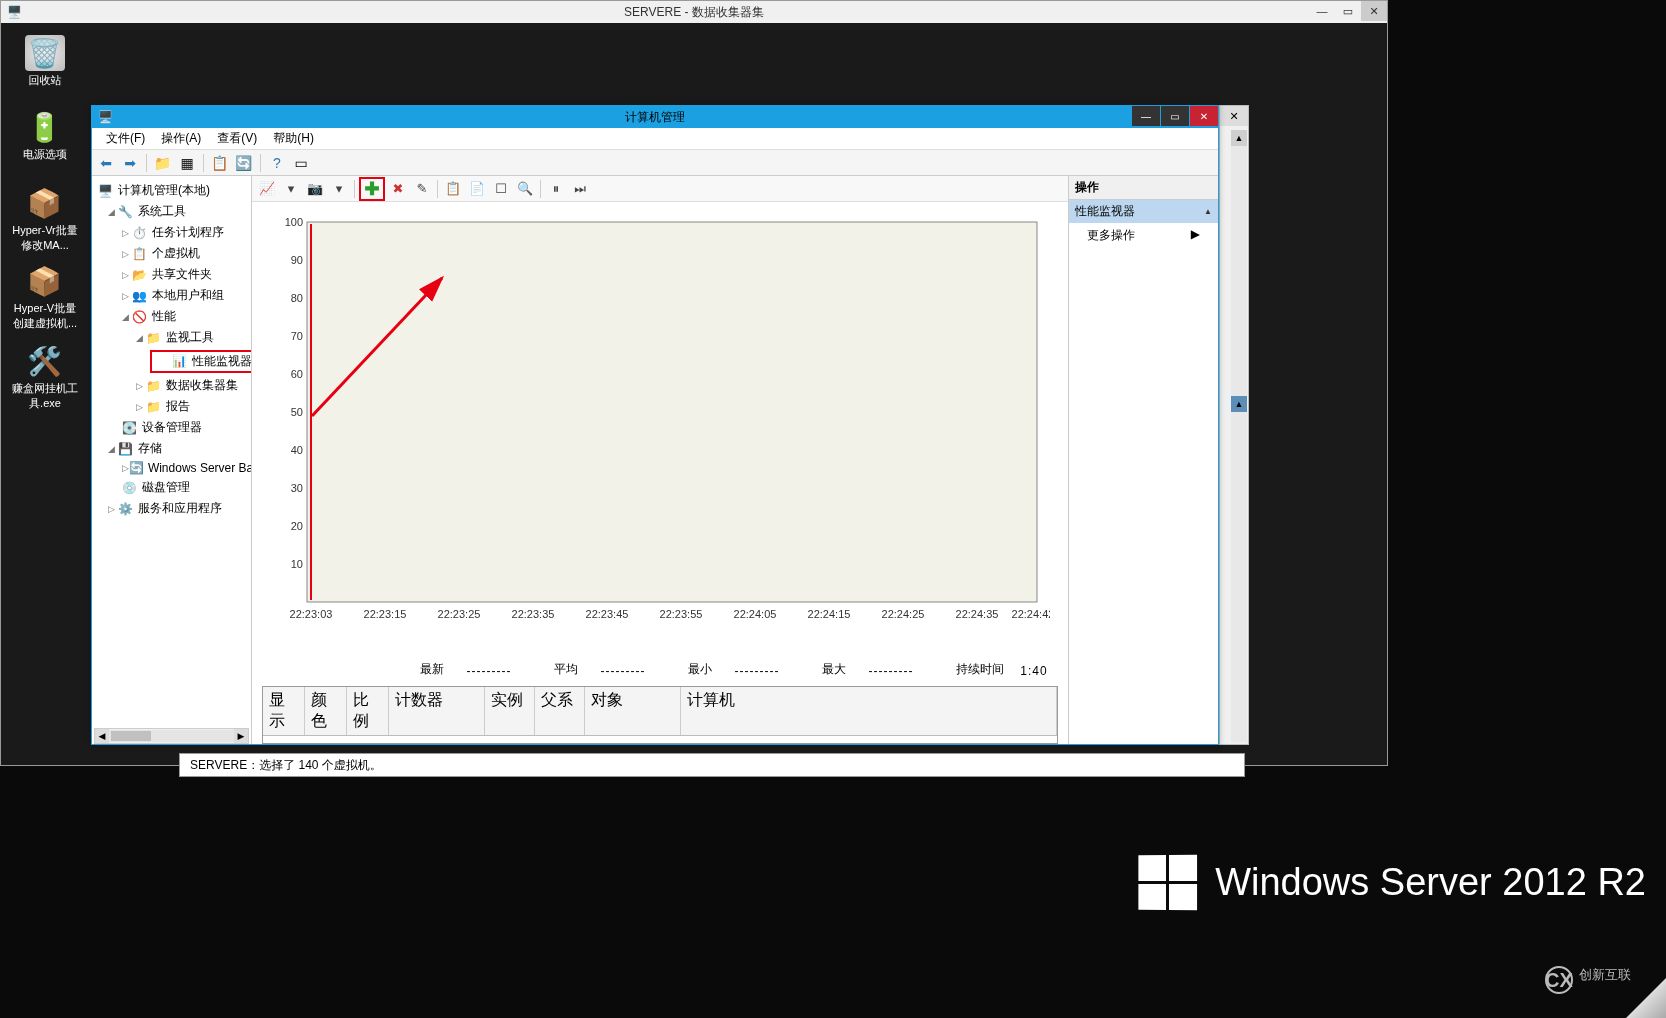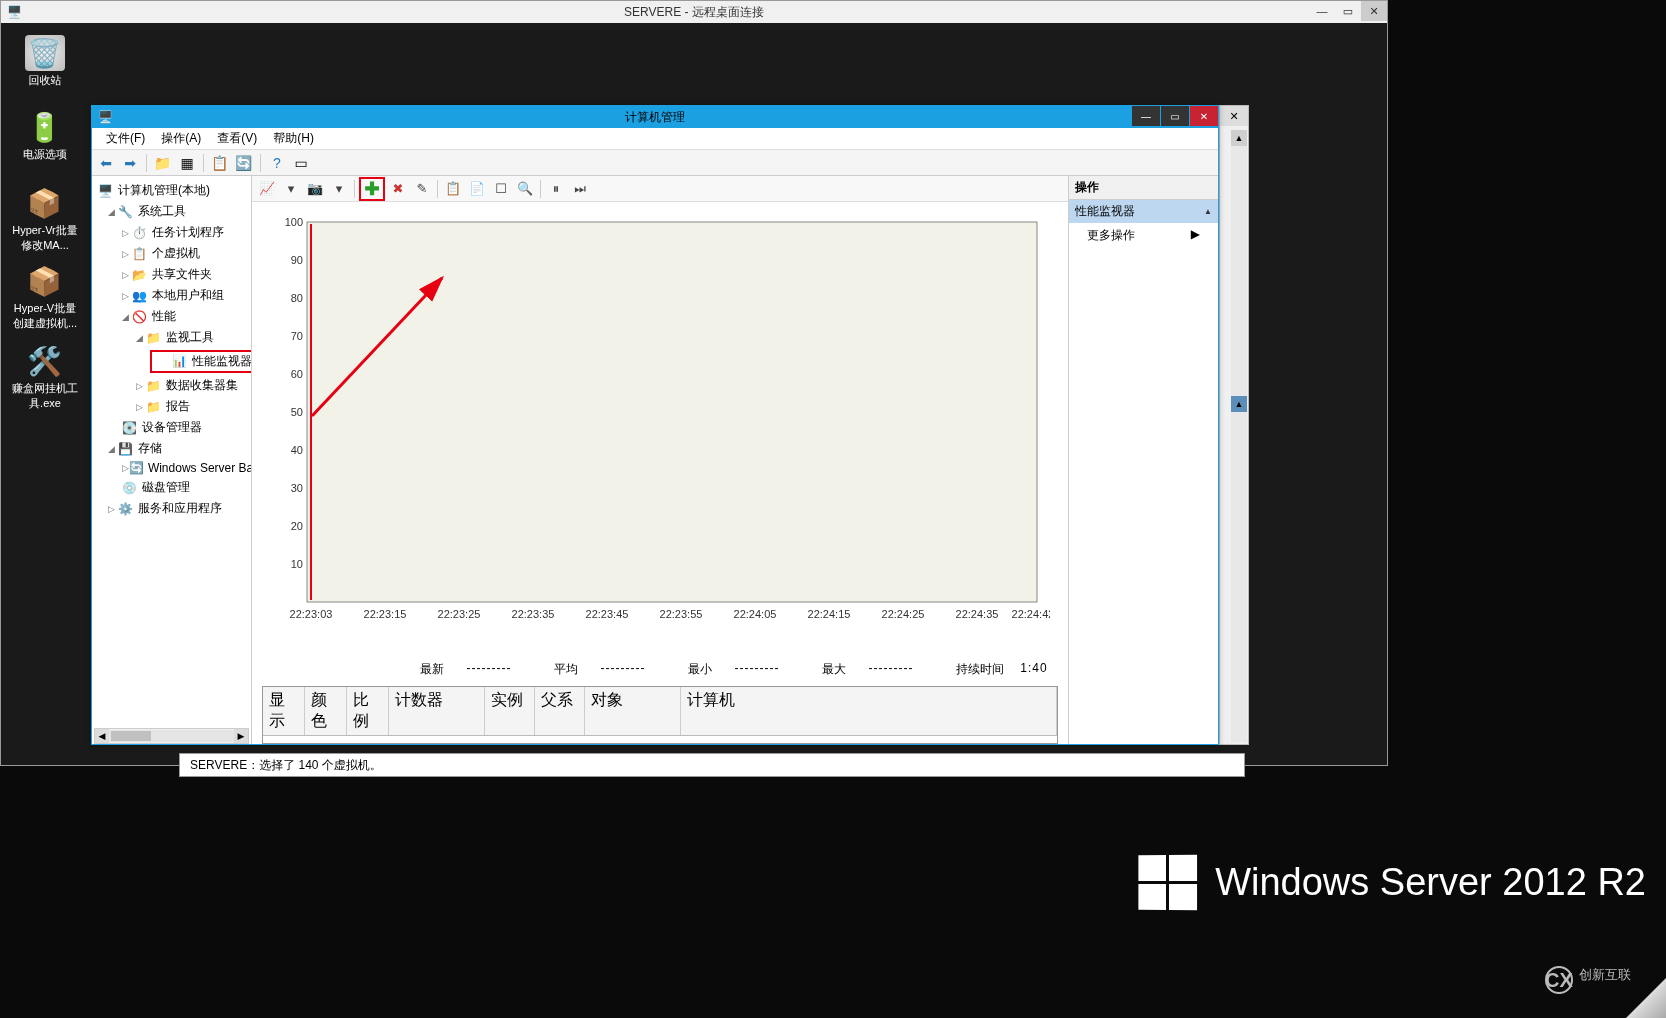--- a/index.html
+++ b/index.html
@@ -53,21 +53,21 @@
 .tree-scroll .sbtn { width: 14px; height: 14px; background: #ddd; display: flex; align-items: center; justify-content: center; font-size: 9px; }
 
 
 .perf { flex: 1; display: flex; flex-direction: column; }
 .perf-toolbar { height: 26px; background: #f8f8f8; border-bottom: 1px solid #ddd; display: flex; align-items: center; padding-left: 4px; gap: 2px; }
 .ptb { width: 22px; height: 20px; display: flex; align-items: center; justify-content: center; font-size: 13px; color: #444; border: 1px solid transparent; cursor: pointer; }
 .ptb.hl { border: 2px solid #e60012; padding: 0; width: 26px; height: 24px; }
 .ptb-plus { color: #2a9d2a; font-size: 18px; font-weight: bold; }
 .perf-chart-area { flex: 1; padding: 12px 18px 0 12px; position: relative; text-align: right; }
 .chart-svg { width: 100%; height: 410px; }
-.chart-summary { display: flex; align-items: flex-start; justify-content: flex-end; font-size: 12px; gap: 10px; padding: 4px 14px; }
+.chart-summary { display: flex; align-items: flex-end; justify-content: flex-end; font-size: 12px; gap: 10px; padding: 4px 14px; }
 .chart-summary .lbl { margin-left: 20px; }
 .chart-summary .val { min-width: 70px; text-align: center; letter-spacing: 1px; }
 
 .legend-table { margin: 4px 10px 0; border: 1px solid #999; height: 58px; font-size: 16px; }
 .legend-head { display: flex; background: #f4f4f4; border-bottom: 1px solid #bbb; }
 .legend-head div { border-right: 1px solid #ccc; padding: 3px 6px; }
 
 
 .actions { width: 150px; border-left: 1px solid #ccc; font-size: 12px; }
 .actions-hd { background: #f0f0f0; padding: 3px 6px; font-weight: bold; border-bottom: 1px solid #ccc; }
@@ -94,21 +94,21 @@
 .red-arrow { position: absolute; left: 210px; top: 160px; width: 170px; height: 160px; pointer-events: none; }
 
 .tri-up { font-size: 8px; color: #333; }
 </style>
 </head>
 <body>
 
 <div class="rdp-window">
   <div class="rdp-titlebar">
     <span class="rdp-title-icon">🖥️</span>
-    <span>SERVERE - 远程桌面连接</span>
+    <span>SERVERE - 数据收集器集</span>
     <div class="rdp-winbtns">
       <div class="rdp-winbtn">—</div>
       <div class="rdp-winbtn">▭</div>
       <div class="rdp-winbtn close">✕</div>
     </div>
   </div>
 
   <div class="rdp-content">
 
     <div class="deskicon" style="top:12px;left:8px">

